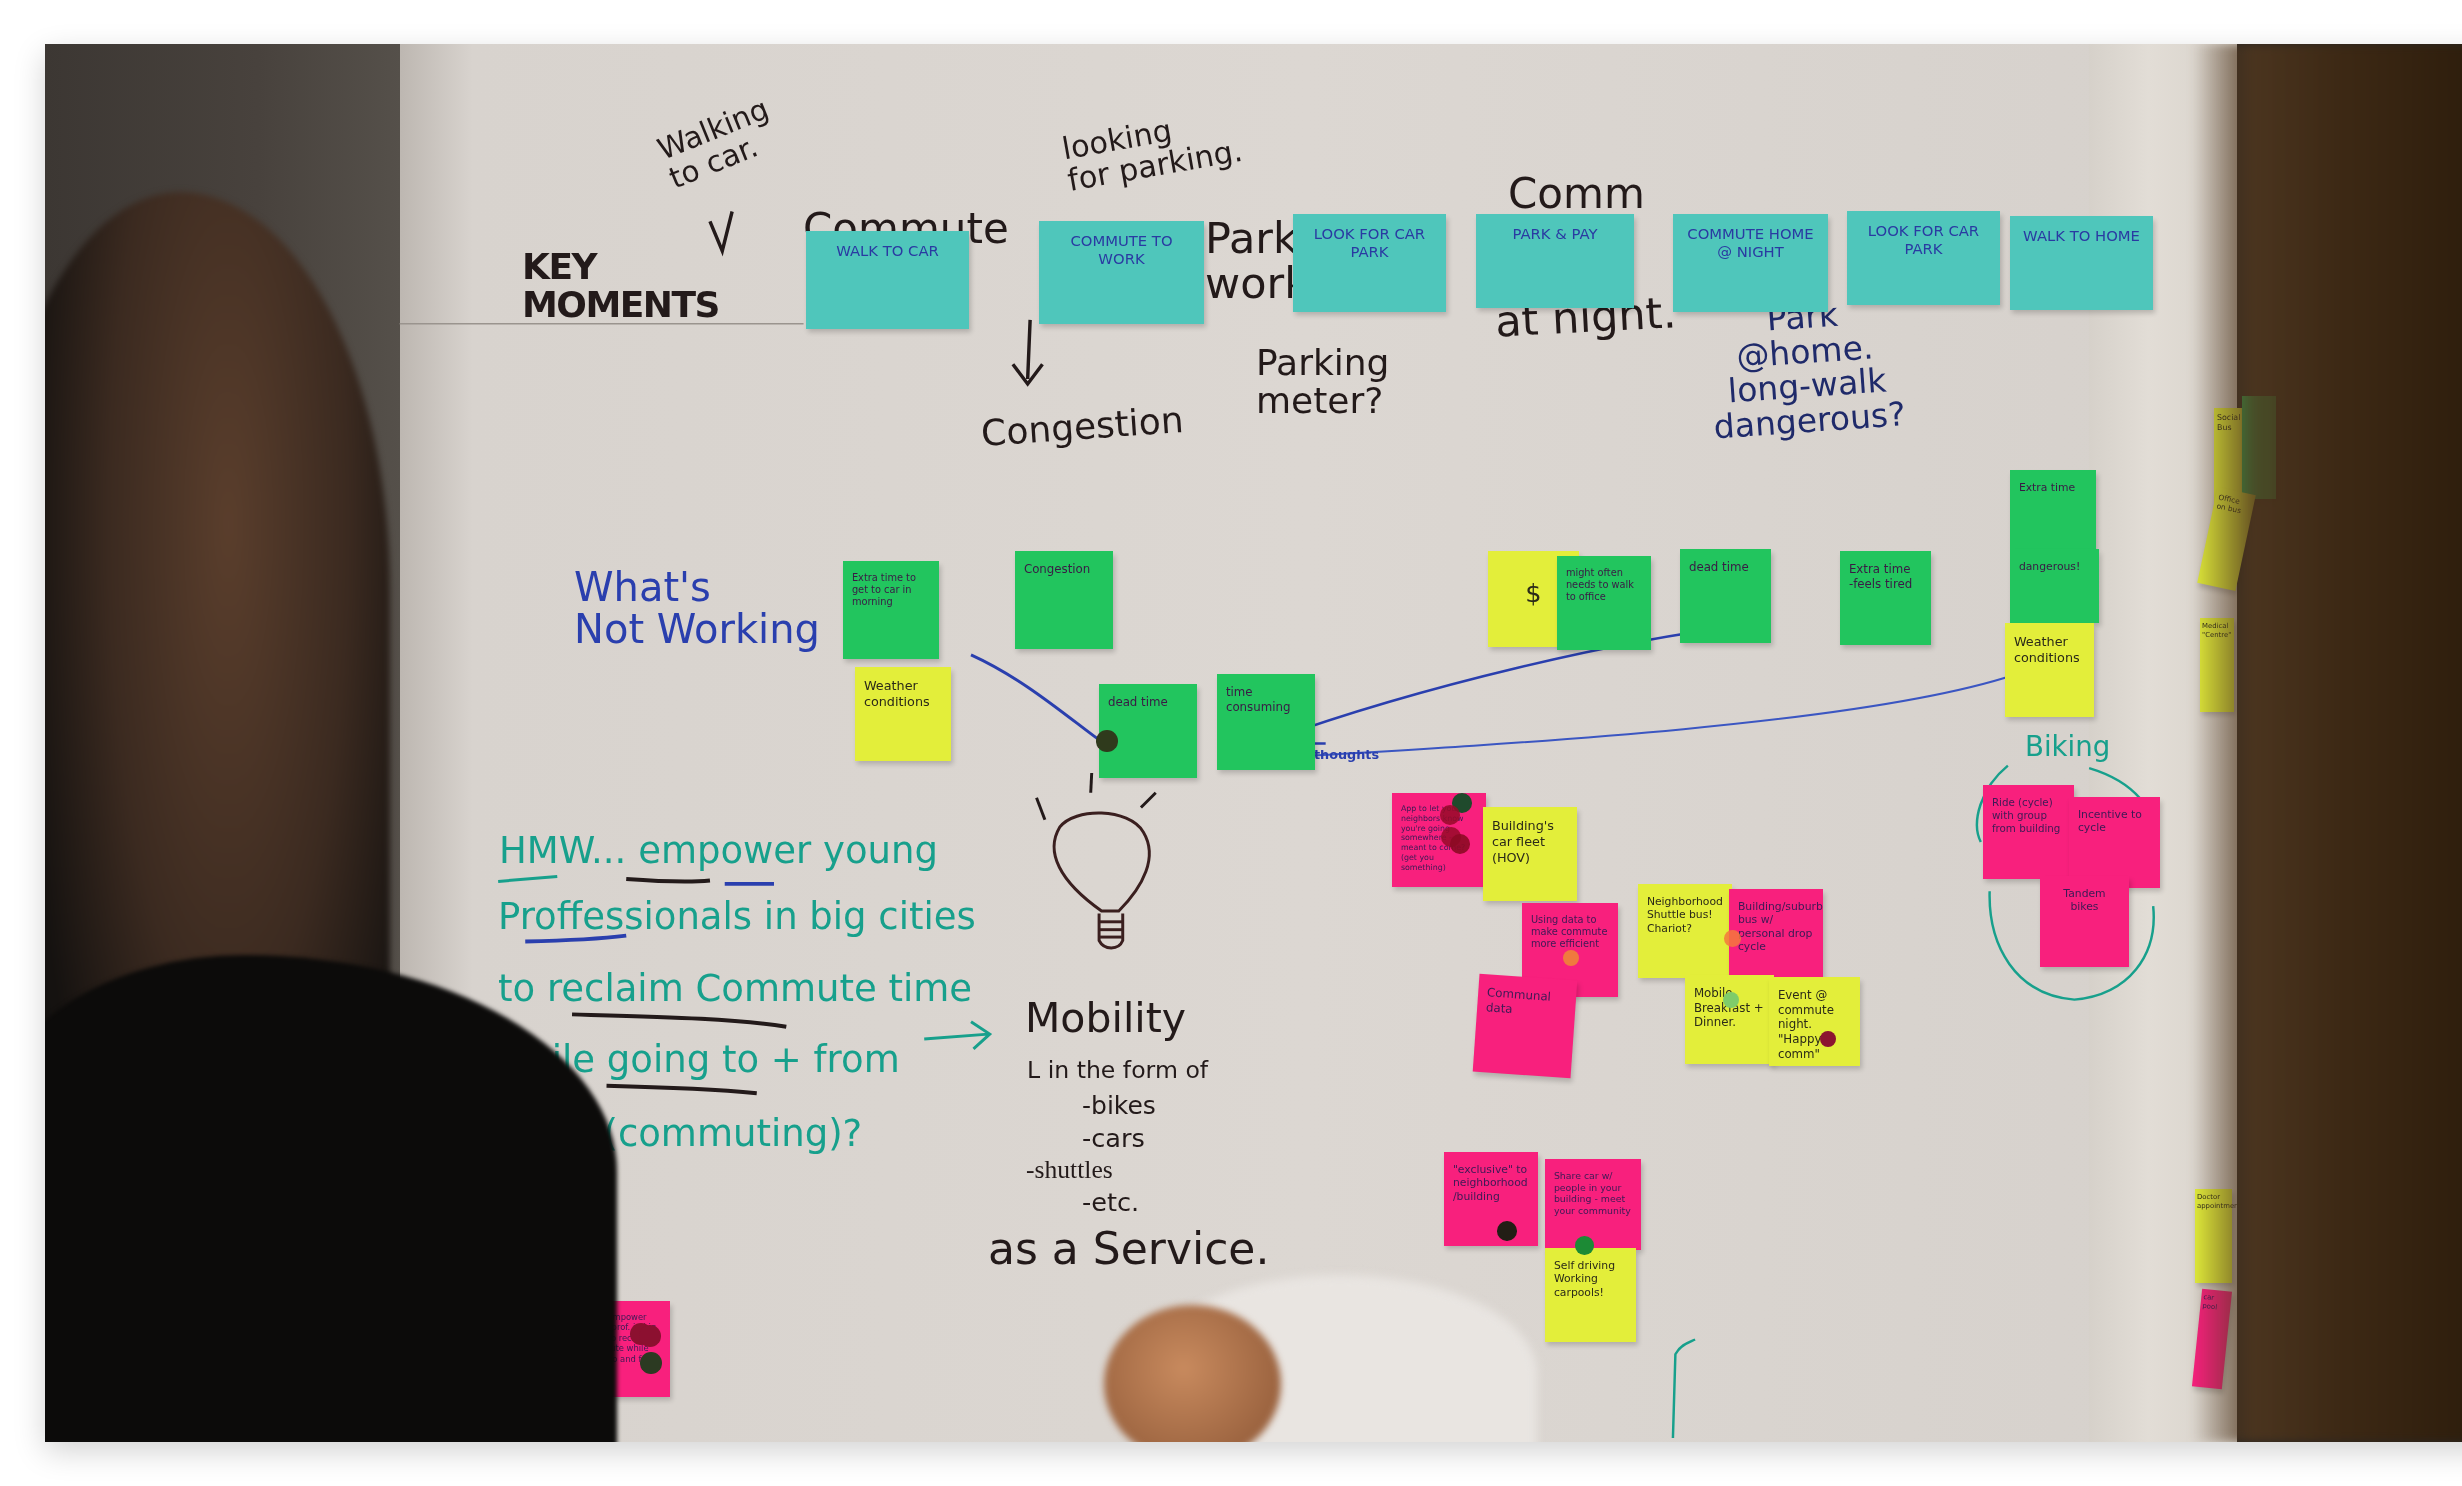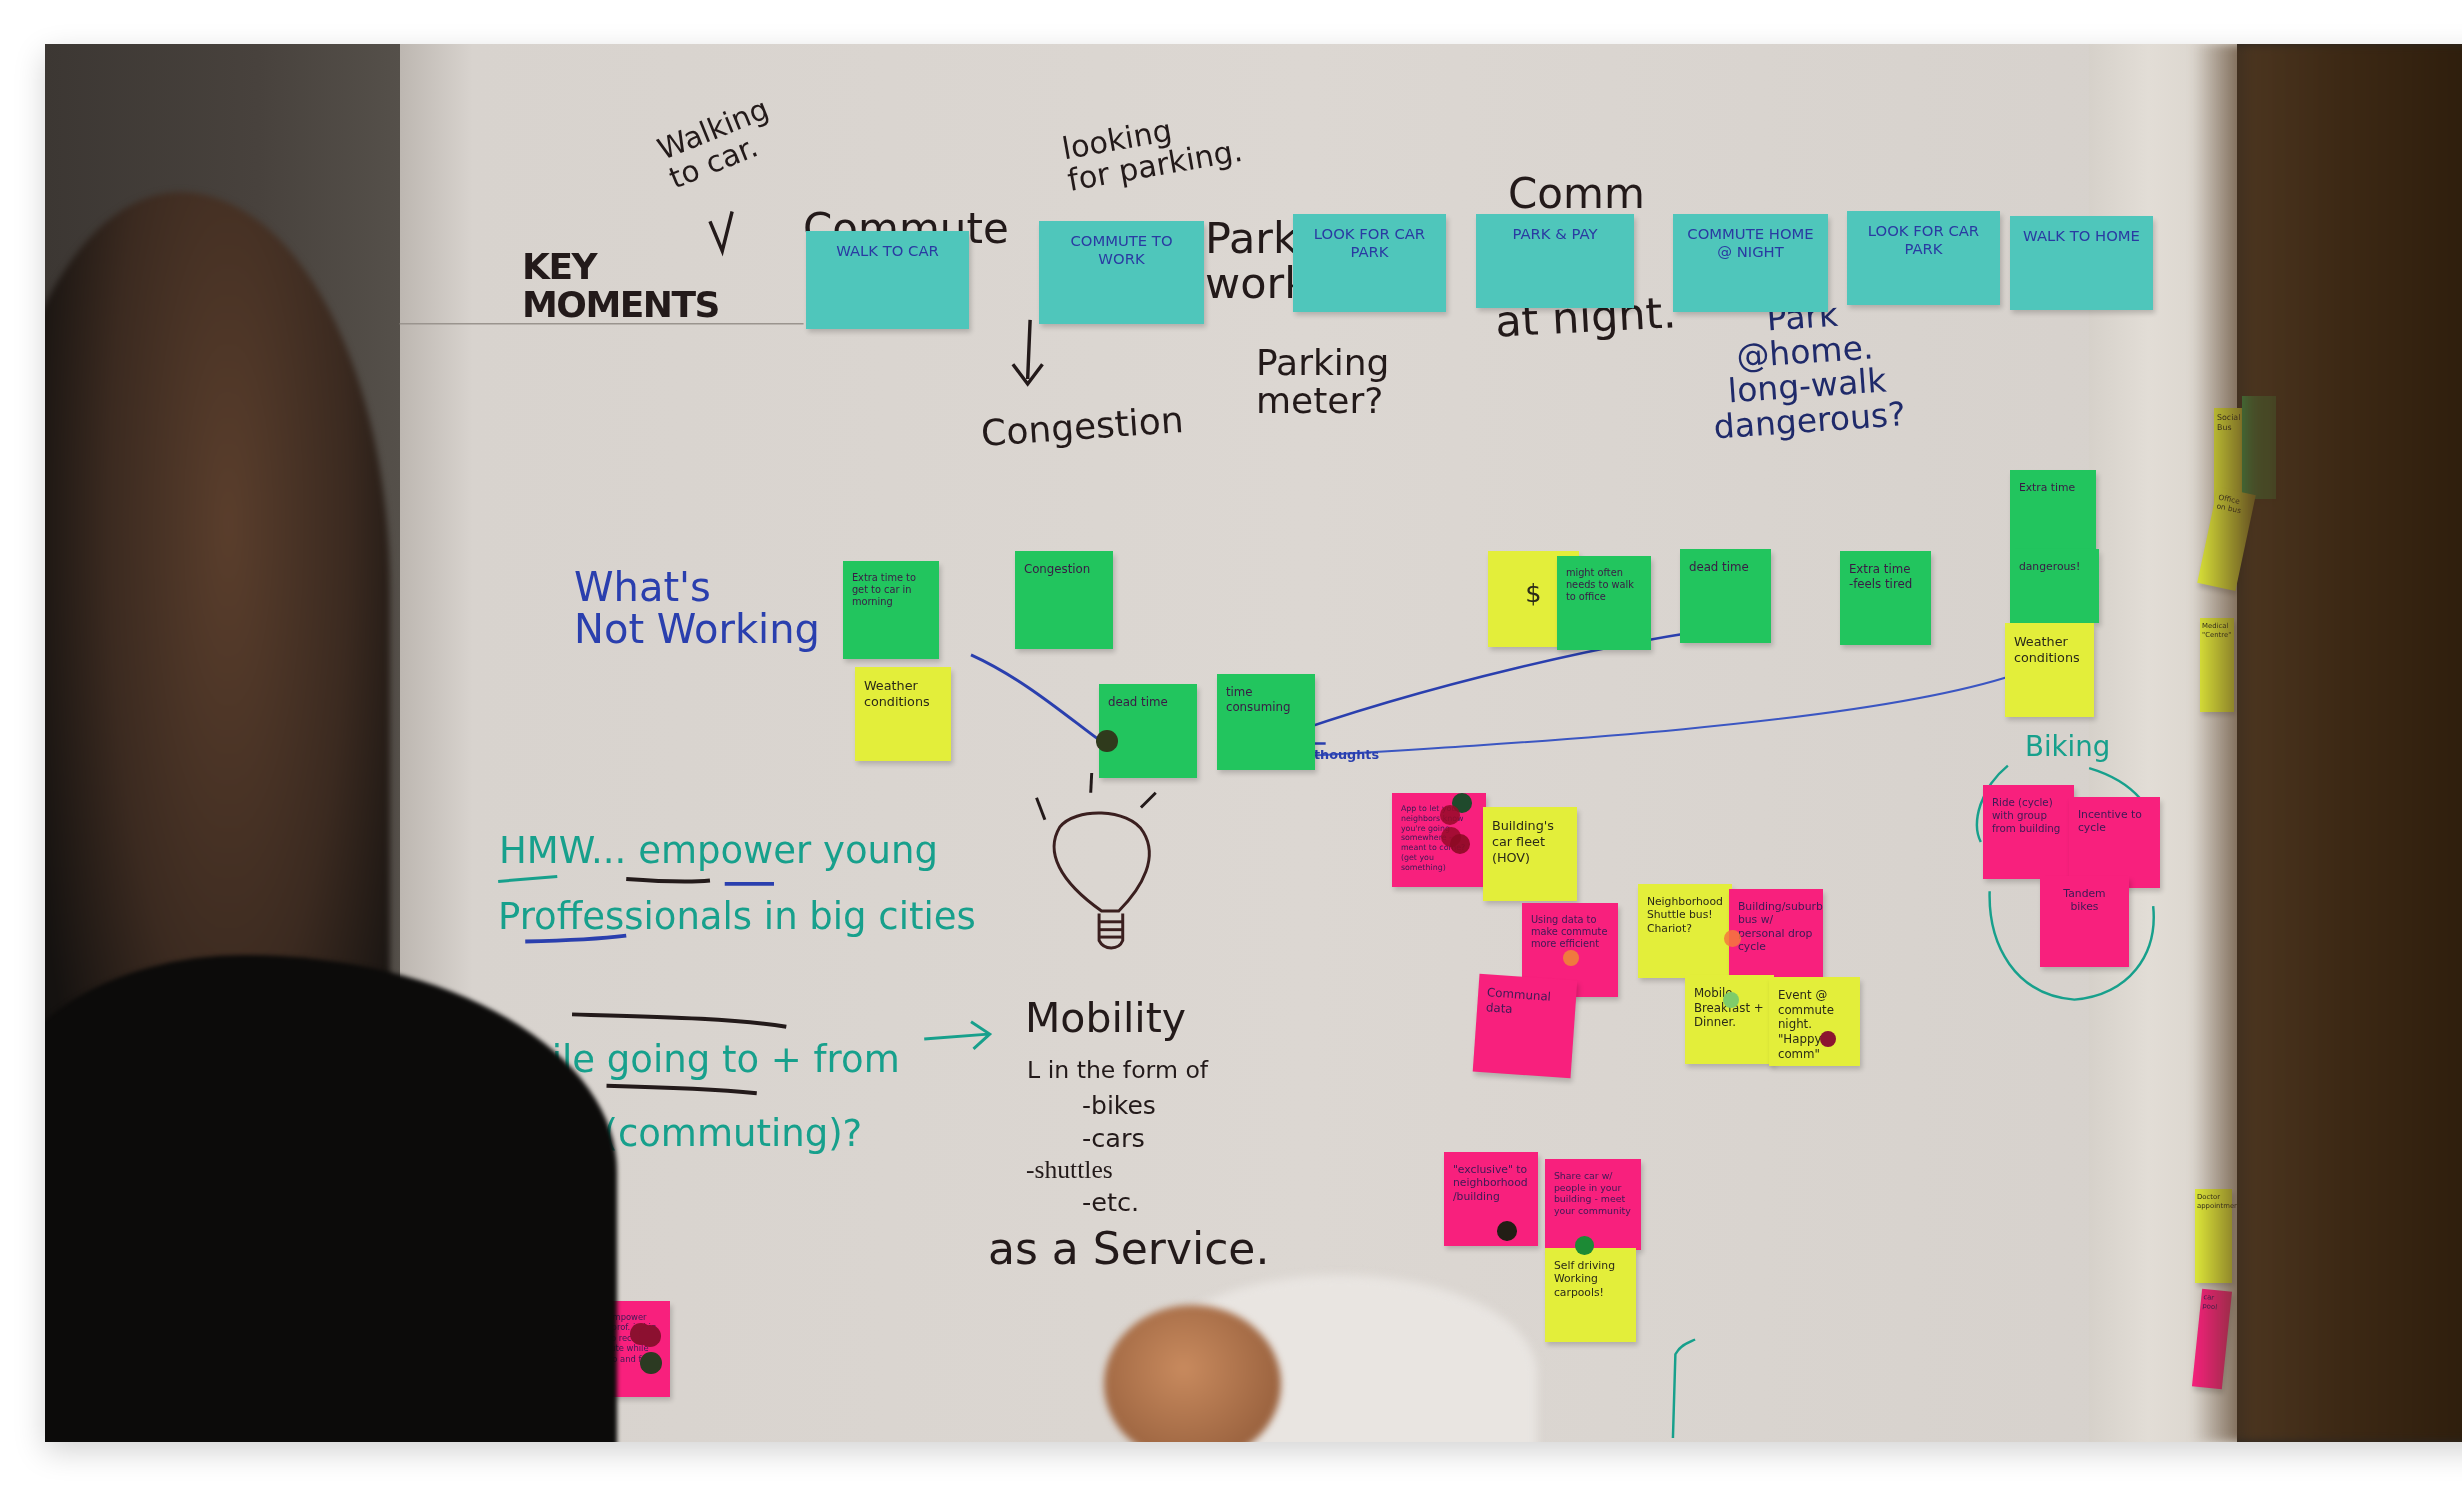--- a/index.html
+++ b/index.html
@@ -140,20 +140,21 @@
   <div class="note coral" style="left:1635px;top:505px;width:91px;height:94px;">dead time</div>
   <div class="note coral" style="left:1795px;top:507px;width:91px;height:94px;">Extra time
 -feels tired</div>
   <div class="note coral" style="left:1965px;top:426px;width:86px;height:79px;font-size:10.8px;">Extra time</div>
   <div class="note coral" style="left:1965px;top:505px;width:89px;height:74px;font-size:10.8px;">dangerous!</div>
   <div class="note yellow" style="left:1960px;top:579px;width:89px;height:94px;">Weather conditions</div>
   <div class="dot" style="left:1051px;top:686px;width:21.7px;height:21.7px;background:#2f3a1c;"></div>
 
   <div class="hw ink-teal" style="left:454px;top:788px;font-size:37px;">HMW... empower young</div>
   <div class="hw ink-teal" style="left:453px;top:854px;font-size:37px;">Proffessionals in big cities</div>
+  <div class="hw ink-teal" style="left:453px;top:926px;font-size:37px;">to reclaim Commute time</div>
   <div class="hw ink-teal" style="left:453px;top:997px;font-size:37px;">while going to + from</div>
   <div class="hw ink-teal" style="left:453px;top:1071px;font-size:37px;">Work (commuting)?</div>
 
   <div class="hw ink-black" style="left:980px;top:953px;font-size:41px;">Mobility</div>
   <div class="hw ink-black" style="left:982px;top:1014px;font-size:23.6px;">L in the form of</div>
   <div class="hw ink-black" style="left:1037px;top:1049px;font-size:25px;">-bikes</div>
   <div class="hw ink-black" style="left:1037px;top:1081px;font-size:25.6px;">-cars</div>
   <div class="hw ink-black" style="left:981px;top:1113px;font-size:25.6px;font-family:Liberation Serif, serif;">-shuttles</div>
   <div class="hw ink-black" style="left:1037px;top:1145px;font-size:25.6px;">-etc.</div>
   <div class="hw ink-black" style="left:943px;top:1182px;font-size:44px;">as a Service.</div>

